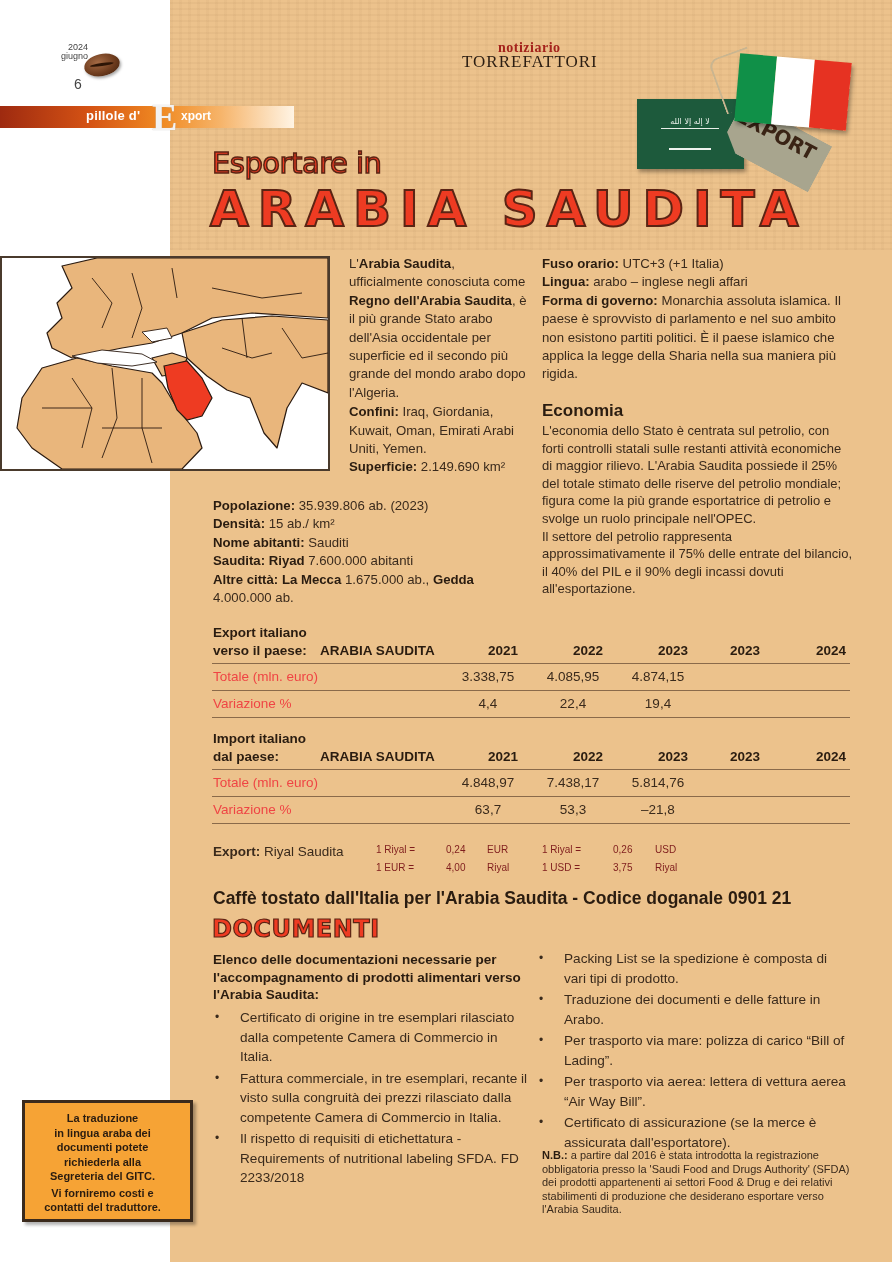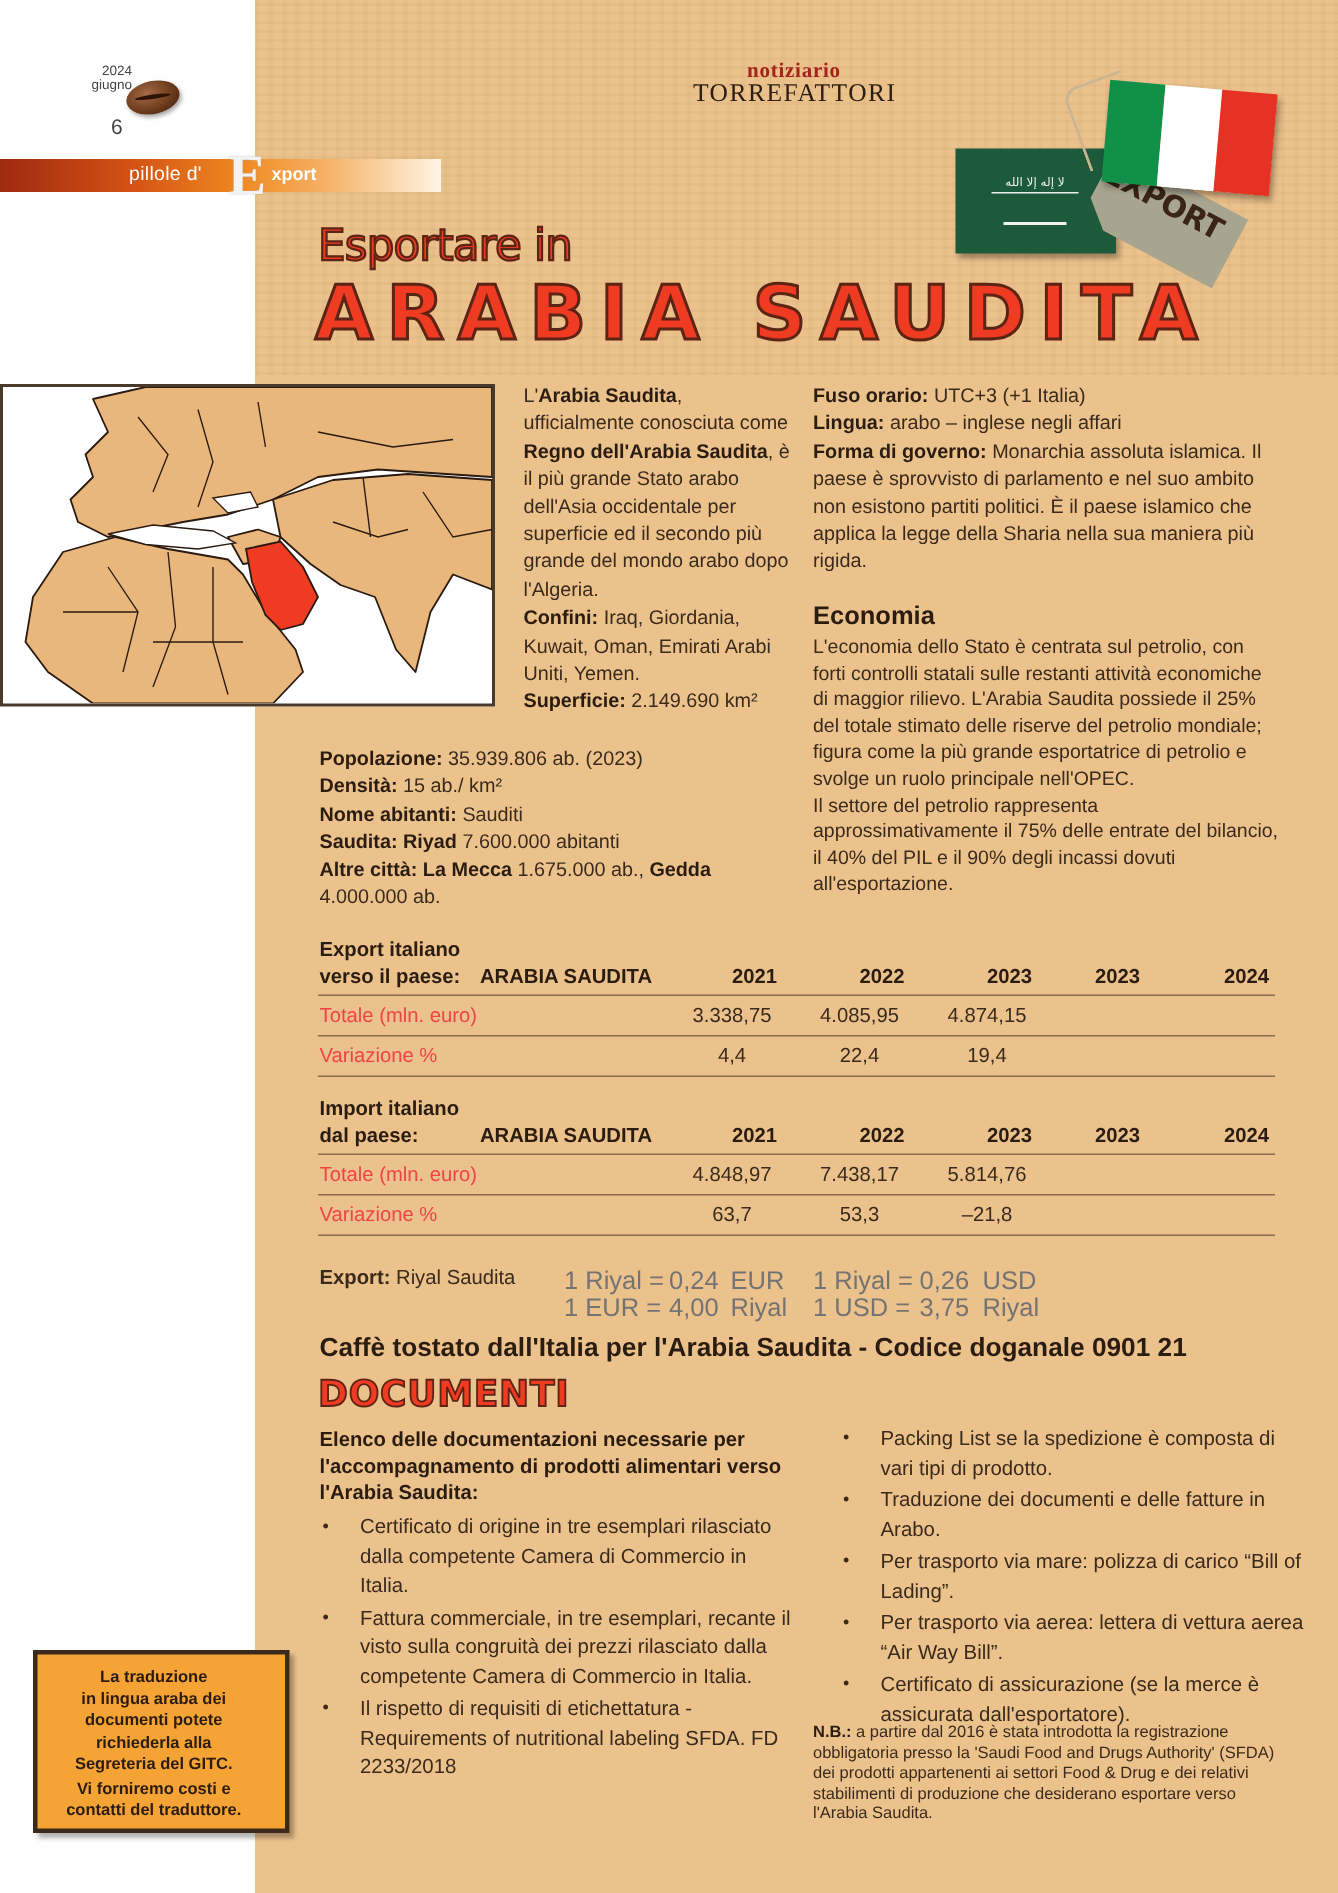--- a/index.html
+++ b/index.html
@@ -7,21 +7,21 @@
   .abs{position:absolute;}
   #bg{left:170px;top:0;width:722px;height:1262px;background:#ecc28c;}
   #texture{left:170px;top:0;width:722px;height:250px;background:repeating-linear-gradient(0deg,rgba(120,80,40,0.05) 0 2px,transparent 2px 6px),repeating-linear-gradient(90deg,rgba(120,80,40,0.04) 0 3px,transparent 3px 9px);}
   
   #issue-year{left:48px;top:42px;width:40px;text-align:right;font-size:9px;color:#444;line-height:10px;}
   #issue-month{left:48px;top:51px;width:40px;text-align:right;font-size:9px;color:#444;line-height:10px;}
   #bean{left:84px;top:54px;width:36px;height:22px;border-radius:50%;background:radial-gradient(ellipse at 40% 35%,#a46a44 0%,#6e3c1e 55%,#3b1d0b 100%);transform:rotate(-12deg);box-shadow:1px 2px 3px rgba(0,0,0,.35);}
   #bean::after{content:"";position:absolute;left:6px;top:9px;width:24px;height:3px;border-radius:50%;background:#2c1405;transform:rotate(4deg);}
   #page-num{left:74px;top:76px;font-size:14px;color:#444;}
   #band{left:0;top:106px;width:294px;height:22px;background:linear-gradient(90deg,#9e2a10 0%,#d45214 30%,#f08a22 55%,#f6b46a 75%,#fff4e4 100%);}
-  #band-l{left:86px;top:108px;font-size:13px;font-weight:normal;color:#fff;letter-spacing:0.2px;}
+  #band-l{left:86px;top:108px;font-size:13px;font-weight:bold;color:#fff;letter-spacing:0.2px;}
   #band-e{left:152px;top:98px;font-size:38px;font-family:"Liberation Serif",serif;font-weight:bold;color:rgba(255,255,255,0.85);line-height:38px;text-shadow:0 0 1px #aaa;}
   #band-r{left:181px;top:109px;font-size:12px;font-weight:bold;color:#fff;}
   
   #mh-top{left:498px;top:40px;font-family:"Liberation Serif",serif;font-weight:bold;font-size:14px;color:#a4231c;letter-spacing:0.5px;}
   #mh-bot{left:462px;top:52px;font-family:"Liberation Serif",serif;font-size:17px;color:#2b1d12;letter-spacing:1px;}
   
   #ksa-flag{left:637px;top:99px;width:107px;height:70px;background:#1d5a3c;box-shadow:2px 3px 4px rgba(0,0,0,.35);}
   #ksa-script{left:24px;top:17px;width:58px;height:12px;border-bottom:1px solid #e8efe9;font-family:"DejaVu Serif",serif;font-size:8px;color:#e8efe9;text-align:center;overflow:hidden;line-height:11px;}
   #ksa-sword{left:32px;top:49px;width:42px;height:2px;background:#eef3ef;}
   #ita-flag{left:737px;top:58px;width:112px;height:68px;display:flex;transform:rotate(5deg);box-shadow:2px 3px 4px rgba(0,0,0,.35);}
@@ -50,30 +50,30 @@
   .tbl .hd .cty{position:absolute;top:18px;font-weight:bold;color:#2a1c10;}
   .tbl .yr{position:absolute;top:18px;width:60px;text-align:right;font-weight:bold;color:#2a1c10;}
   .tbl .row{position:relative;height:26px;border-top:1.5px solid #8a6a4a;}
   .tbl .row .lbl{position:absolute;left:1px;top:5px;color:#ef4444;}
   .tbl .row .v{position:absolute;top:5px;width:80px;text-align:center;color:#3a2a1c;}
   .tbl .end{border-top:1.5px solid #8a6a4a;}
   .c1{left:236px;} .c2{left:321px;} .c3{left:406px;}
   .y1{left:246px;} .y2{left:331px;} .y3{left:416px;} .y4{left:488px;} .y5{left:574px;}
   
   #valuta{left:213px;top:844px;font-size:13.5px;}
-  .cur{position:absolute;font-size:17px;color:#737373;}
+  .cur{position:absolute;font-size:10px;color:#7f1d1d;}
   
   #coffee{left:213px;top:888px;font-size:17.5px;font-weight:bold;color:#2a1c10;}
   #doc-title{left:212px;top:915px;font-size:24px;font-weight:900;color:#ee3b22;-webkit-text-stroke:1.2px #5b2414;font-family:"DejaVu Sans",sans-serif;letter-spacing:0.5px;}
   #doc-intro{left:213px;top:951px;width:320px;font-size:13.5px;line-height:17.5px;font-weight:bold;color:#2a1c10;}
   ul.bl{margin:0;padding:0;list-style:none;}
   ul.bl li{position:relative;padding-left:27px;font-size:13.6px;line-height:19.5px;margin-bottom:2px;color:#3a2a1c;}
   ul.bl li::before{content:"•";position:absolute;left:2px;top:0;font-size:12px;}
   #doc-list-l{left:213px;top:1008px;width:320px;}
-  #doc-list-r{left:560px;top:949px;width:315px;}
+  #doc-list-r{left:537px;top:949px;width:315px;}
   #nb{left:542px;top:1149px;width:315px;font-size:11px;line-height:13.6px;color:#3a2a1c;}
   #nb b{color:#2a1c10;}
   #box{left:22px;top:1100px;width:165px;height:116px;background:#f6a335;border:3px solid #3b2a1c;box-shadow:3px 3px 3px rgba(0,0,0,.3);}
   #box-text{position:absolute;left:0;top:8px;width:155px;text-align:center;font-size:11px;font-weight:bold;line-height:14.5px;color:#2a1c10;}
 </style>
 </head>
 <body>
 
 <div id="bg" class="abs"></div>
 <div id="texture" class="abs"></div>

